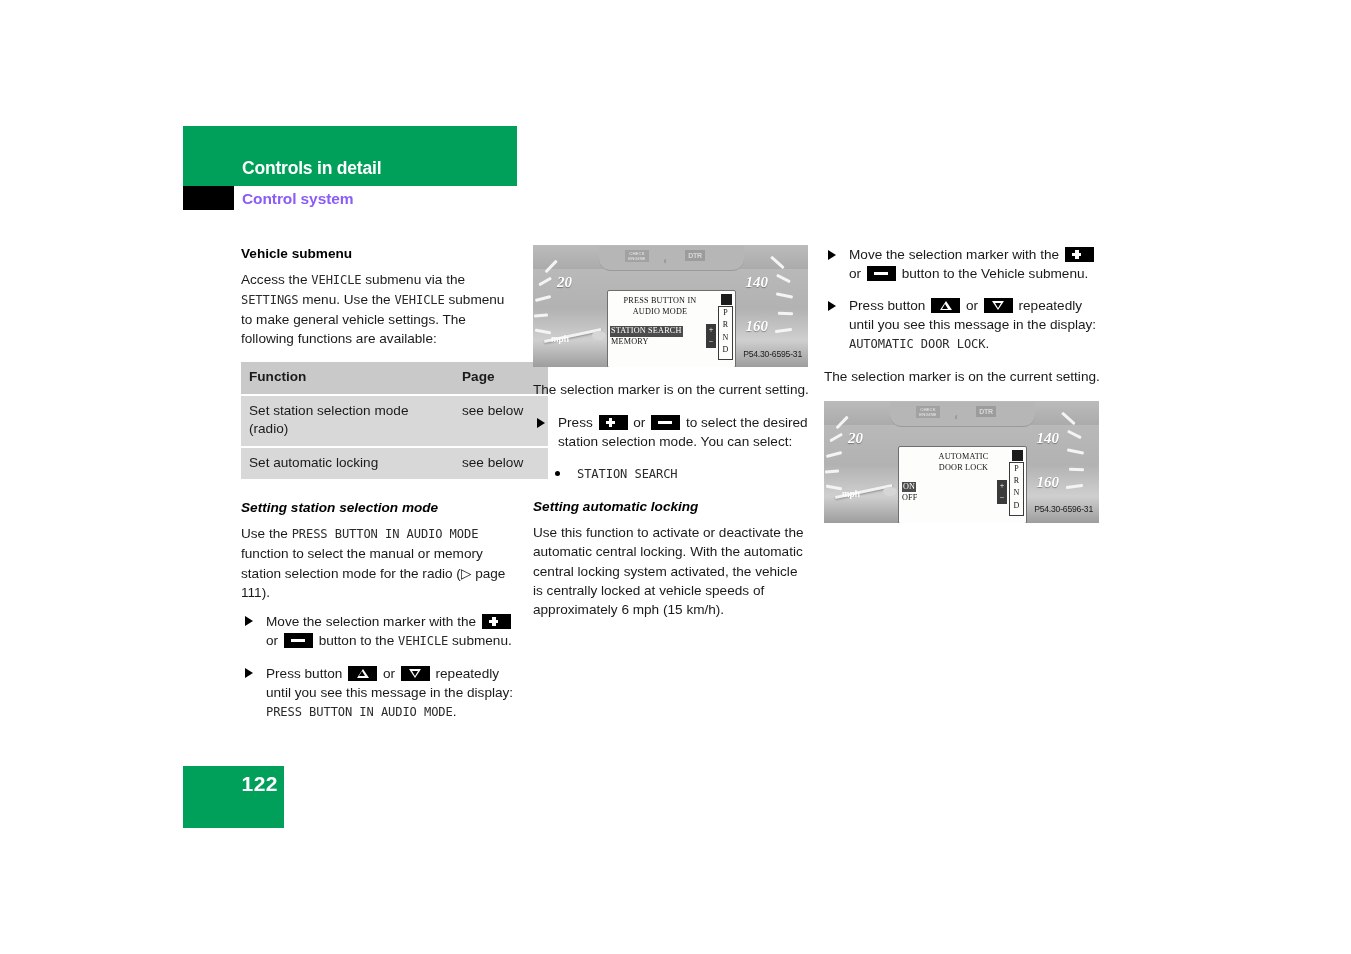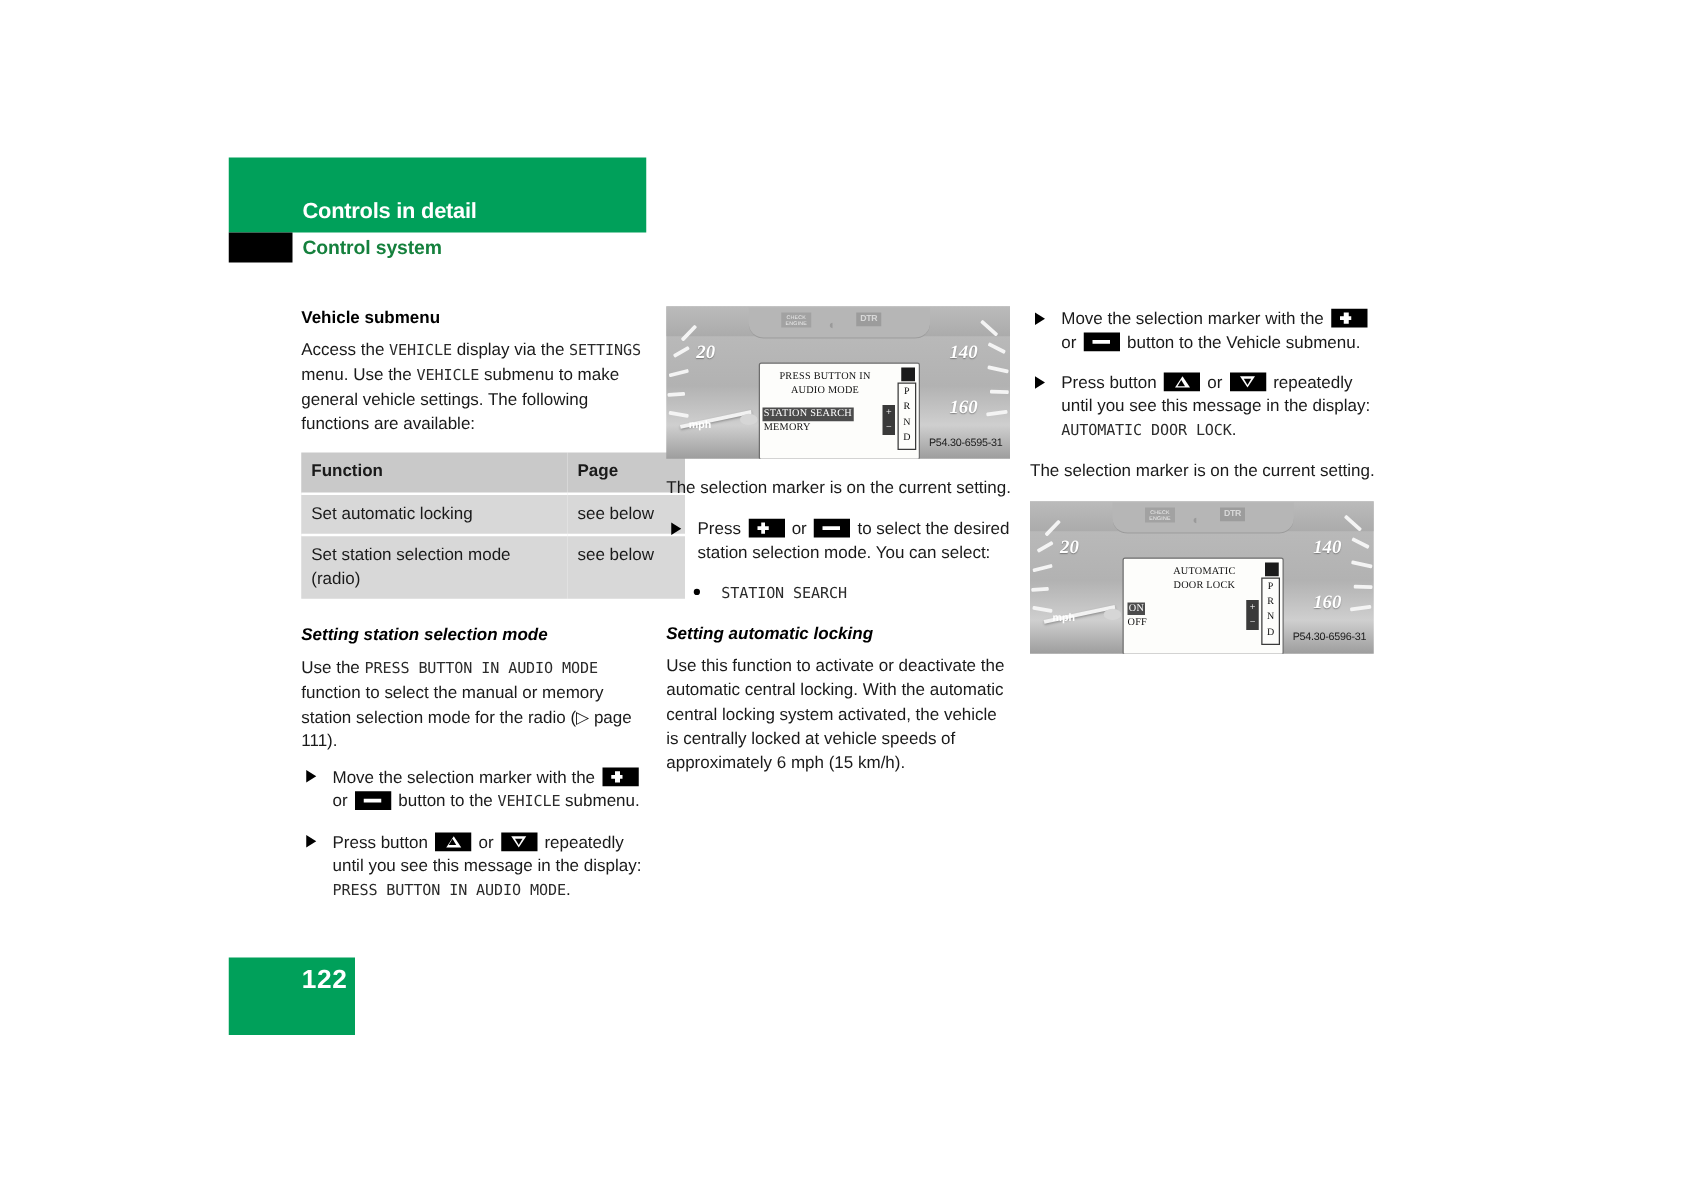--- a/index.html
+++ b/index.html
@@ -41,21 +41,21 @@
     width: 51px;
     height: 24px;
     background: #000000;
   }
   .header-sub {
     position: absolute;
     left: 242px;
     top: 190px;
     font-size: 15.5px;
     font-weight: bold;
-    color: #15803d;
+    color: #8b5cf6;
     letter-spacing: -0.1px;
     text-align: center;
   }
 
   
   .col {
     position: absolute;
     top: 245px;
     width: 280px;
     font-size: 13.6px;
@@ -256,21 +256,21 @@
     position: absolute; top: 5px; left: 152px;
     width: 20px; height: 11px;
     background: #9c9c9c; color: #d8d8d8;
     font-size: 7px; line-height: 11px; text-align: center;
     font-weight: bold; letter-spacing: -0.3px;
   }
   .cluster .dial-left, .cluster .dial-right {
     position: absolute; top: 6px; width: 75px; height: 110px;
   }
   .cluster .dial-left  { left: 2px; }
-  .cluster .dial-right { right: 2px; text-align: center; }
+  .cluster .dial-right { right: 16px; text-align: center; }
   .cluster .num {
     position: absolute;
     font-family: "Liberation Serif", serif;
     font-style: italic;
     font-weight: bold;
     font-size: 15px;
     color: #ffffff;
     text-shadow: 0 1px 1px rgba(0,0,0,.35);
   }
   .cluster .mph {
@@ -400,36 +400,36 @@
 
 <div class="header-band"></div>
 <div class="header-title">Controls in detail</div>
 <div class="header-black-box"></div>
 <div class="header-sub">Control system</div>
 
 <div class="col" id="col-left">
 
   <h3 class="sec">Vehicle submenu</h3>
 
-  <p class="body"><span>Access the </span><span class="mono">VEHICLE</span><span> display via the </span><span class="mono">SETTINGS</span><span> menu. Use the </span><span class="mono">VEHICLE</span><span> submenu to make general vehicle settings. The following functions are available:</span></p>
+  <p class="body"><span>Access the </span><span class="mono">VEHICLE</span><span> submenu via the </span><span class="mono">SETTINGS</span><span> menu. Use the </span><span class="mono">VEHICLE</span><span> submenu to make general vehicle settings. The following functions are available:</span></p>
 
   <table class="fn">
     <thead>
       <tr>
         <th class="c1">Function</th>
         <th class="c2">Page</th>
       </tr>
     </thead>
     <tbody>
       <tr>
-        <td class="c1">Set automatic locking</td>
+        <td class="c1">Set station selection mode (radio)</td>
         <td class="c2">see below</td>
       </tr>
       <tr>
-        <td class="c1">Set station selection mode (radio)</td>
+        <td class="c1">Set automatic locking</td>
         <td class="c2">see below</td>
       </tr>
     </tbody>
   </table>
 
   <h3 class="sec-it">Setting station selection mode</h3>
 
   <p class="body tight"><span>Use the </span><span class="mono">PRESS BUTTON IN AUDIO MODE</span><span> function to select the manual or memory station selection mode for the radio (</span><span class="ref-arrow">▷&nbsp;</span><span>page 111</span><span>).</span></p>
 
   <ul class="steps">

